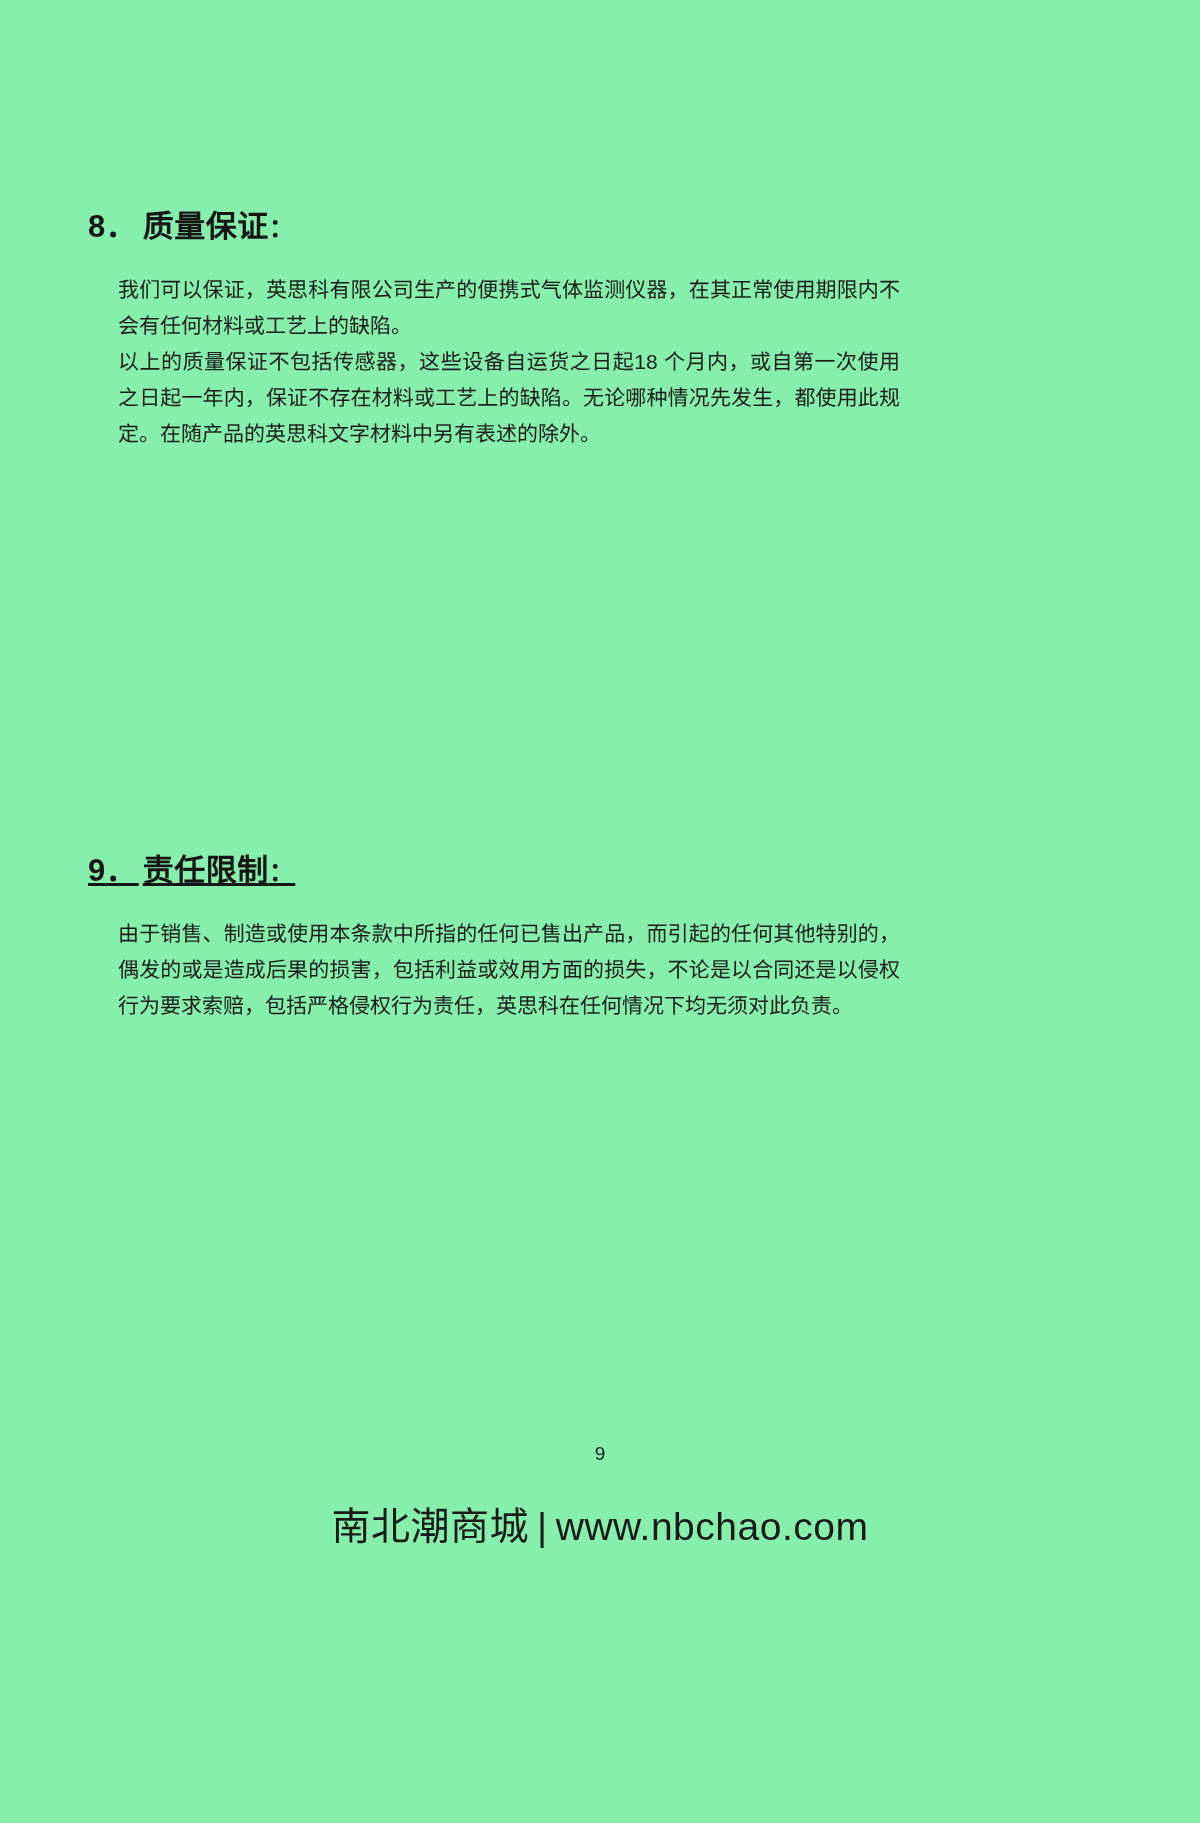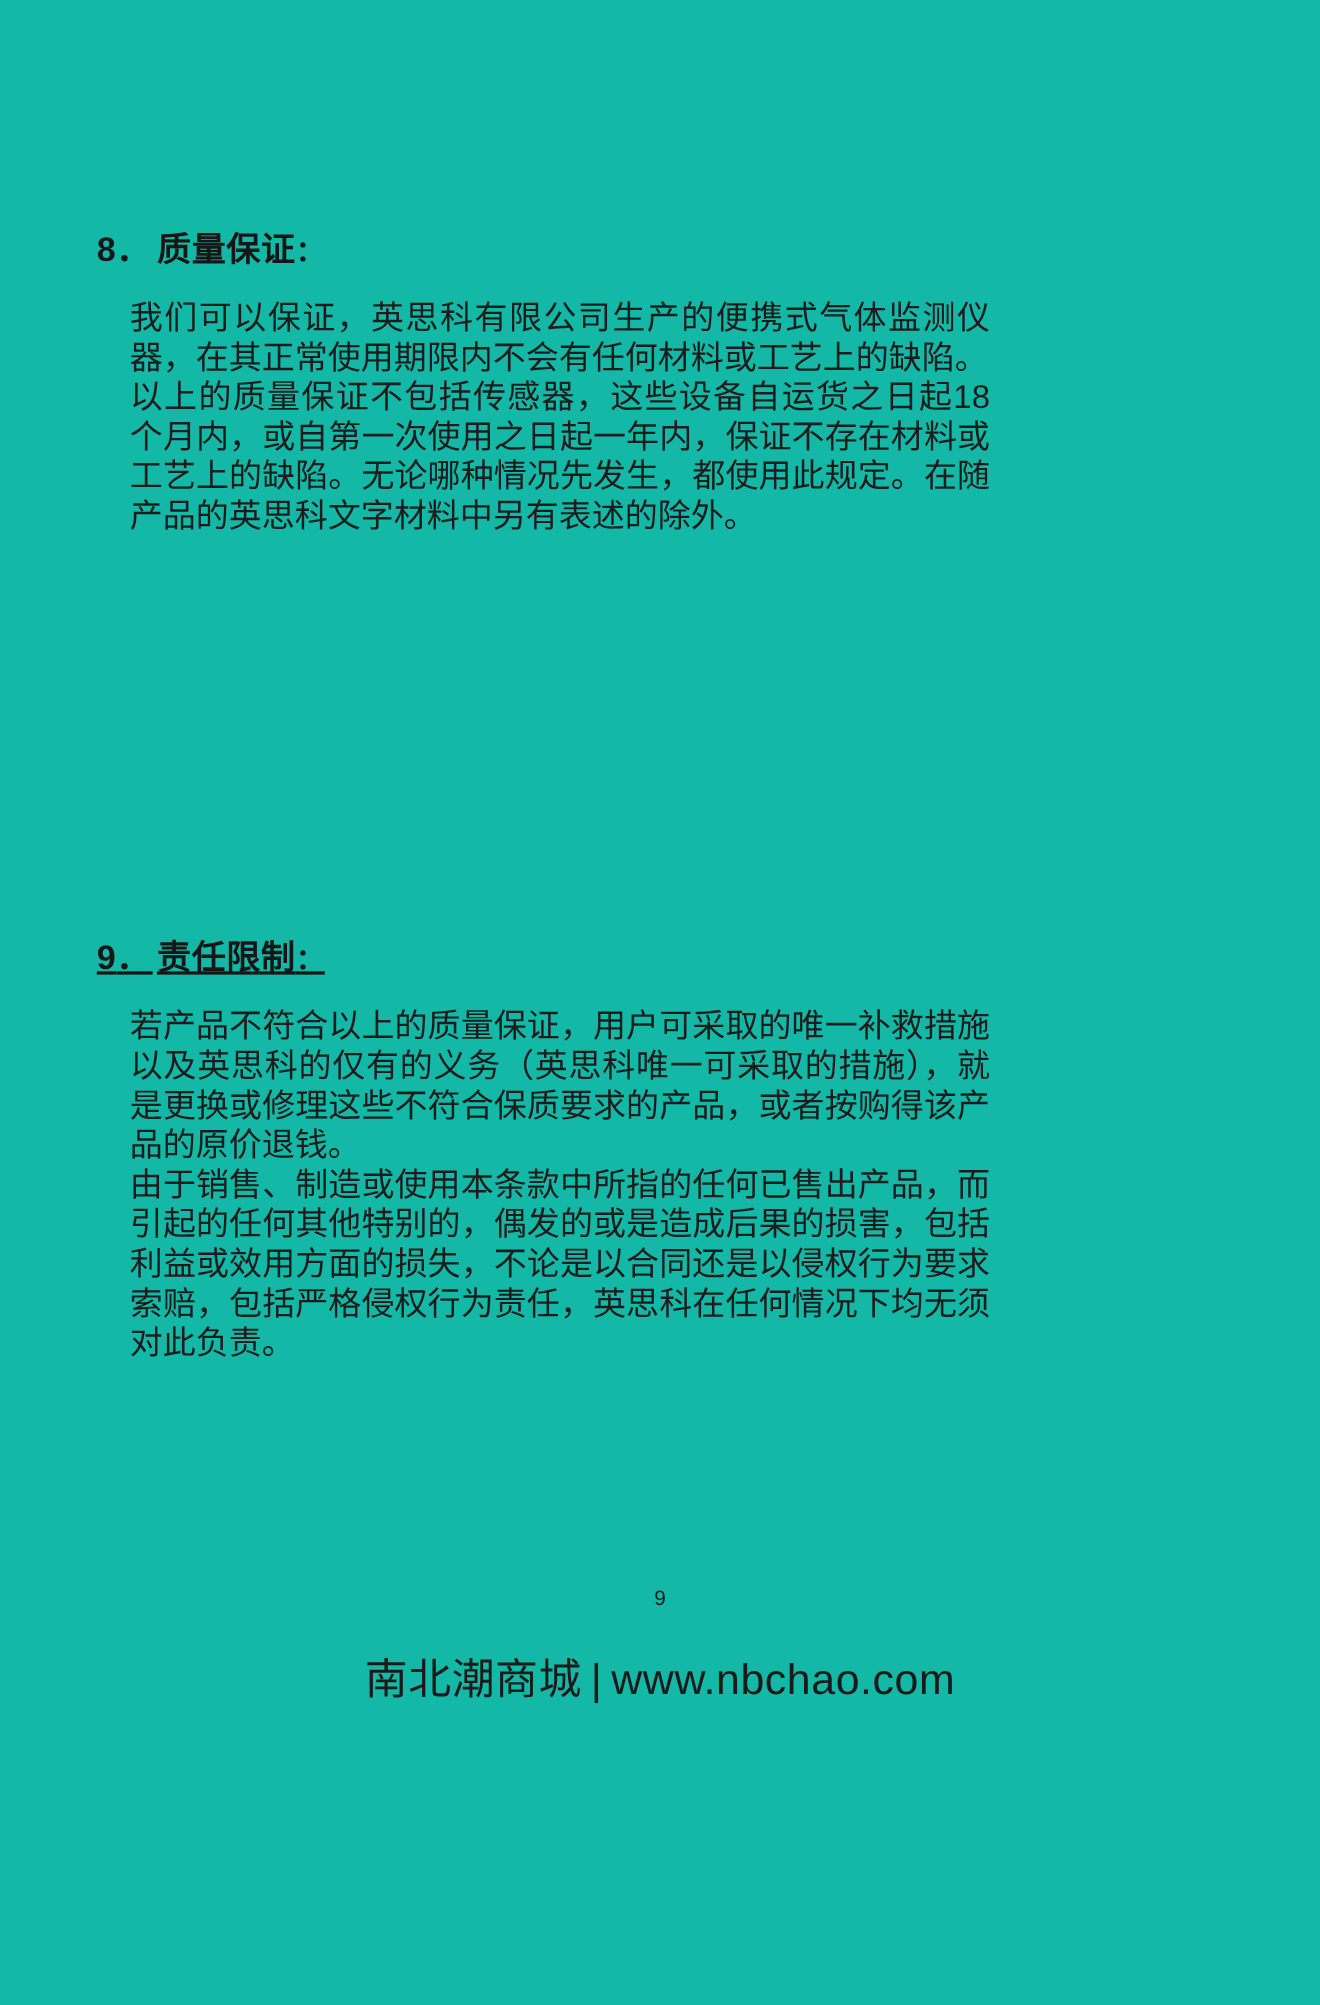--- a/index.html
+++ b/index.html
@@ -16,21 +16,21 @@
     color: #1a1a1a;
     overflow: hidden;
   }
 
   .page {
     position: absolute;
     top: 0;
     left: 0;
     width: 1200px;
     height: 1823px;
-    background: #14b8a6;
+    background: #86efac;
   }
 
   .content {
     position: absolute;
     left: 0;
     top: 0;
     width: 1200px;
   }
 
   
@@ -60,21 +60,21 @@
   }
 
   #heading-8 { left: 88px; top: 208px; }
   #heading-9 { left: 88px; top: 852px; text-decoration: underline; }
 
   
   .para-block {
     position: absolute;
     left: 118px;
     width: 782px;
-    font-size: 30px;
+    font-size: 21px;
     line-height: 36px;
     color: #1c1c1c;
     text-align: justify;
     text-justify: inter-ideograph;
     font-weight: 400;
   }
   .para-block p {
     margin: 0;
     padding: 0;
   }
@@ -122,21 +122,20 @@
     <div class="para-block" id="para-8">
       <p>我们可以保证，英思科有限公司生产的便携式气体监测仪器，在其正常使用期限内不会有任何材料或工艺上的缺陷。</p>
       <p>以上的质量保证不包括传感器，这些设备自运货之日起18 个月内，或自第一次使用之日起一年内，保证不存在材料或工艺上的缺陷。无论哪种情况先发生，都使用此规定。在随产品的英思科文字材料中另有表述的除外。</p>
     </div>
 
     <div class="section-heading" id="heading-9">
       <span class="num">9</span><span class="dot">．</span><span class="title">责任限制</span><span class="colon">：</span>
     </div>
 
     <div class="para-block" id="para-9">
-      <p>若产品不符合以上的质量保证，用户可采取的唯一补救措施以及英思科的仅有的义务（英思科唯一可采取的措施），就是更换或修理这些不符合保质要求的产品，或者按购得该产品的原价退钱。</p>
       <p>由于销售、制造或使用本条款中所指的任何已售出产品，而引起的任何其他特别的，偶发的或是造成后果的损害，包括利益或效用方面的损失，不论是以合同还是以侵权行为要求索赔，包括严格侵权行为责任，英思科在任何情况下均无须对此负责。</p>
     </div>
 
     <div class="page-number">9</div>
 
     <div class="footer-watermark">
       <span class="brand">南北潮商城</span><span class="sep">|</span><span class="url">www.nbchao.com</span>
     </div>
 
   </div>

